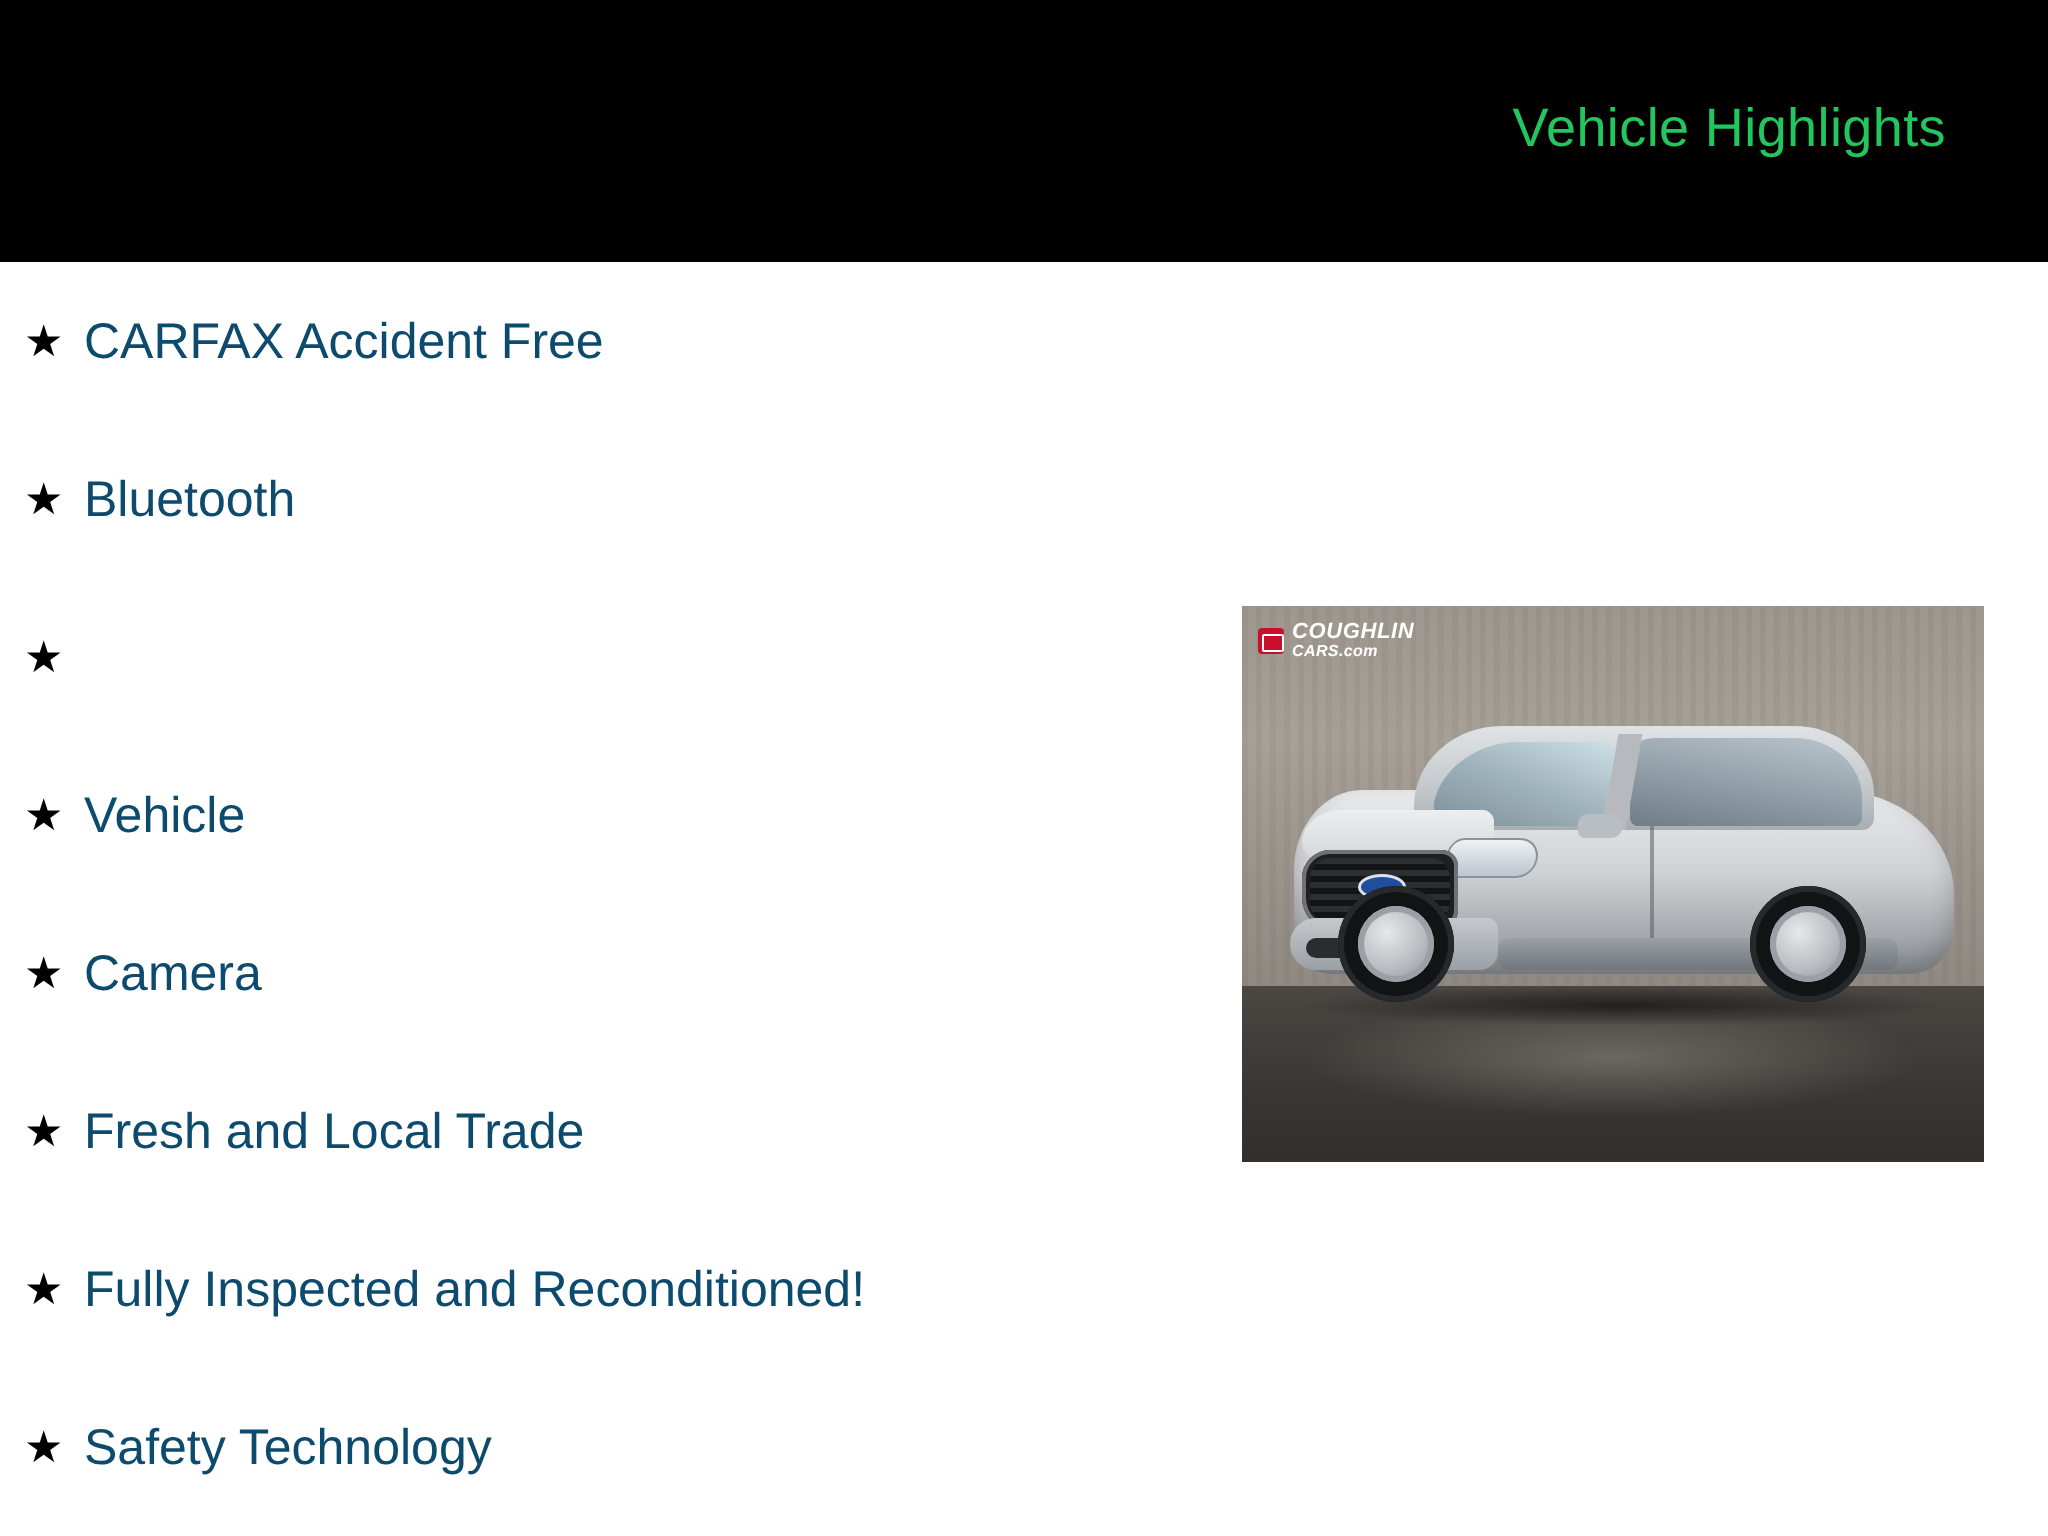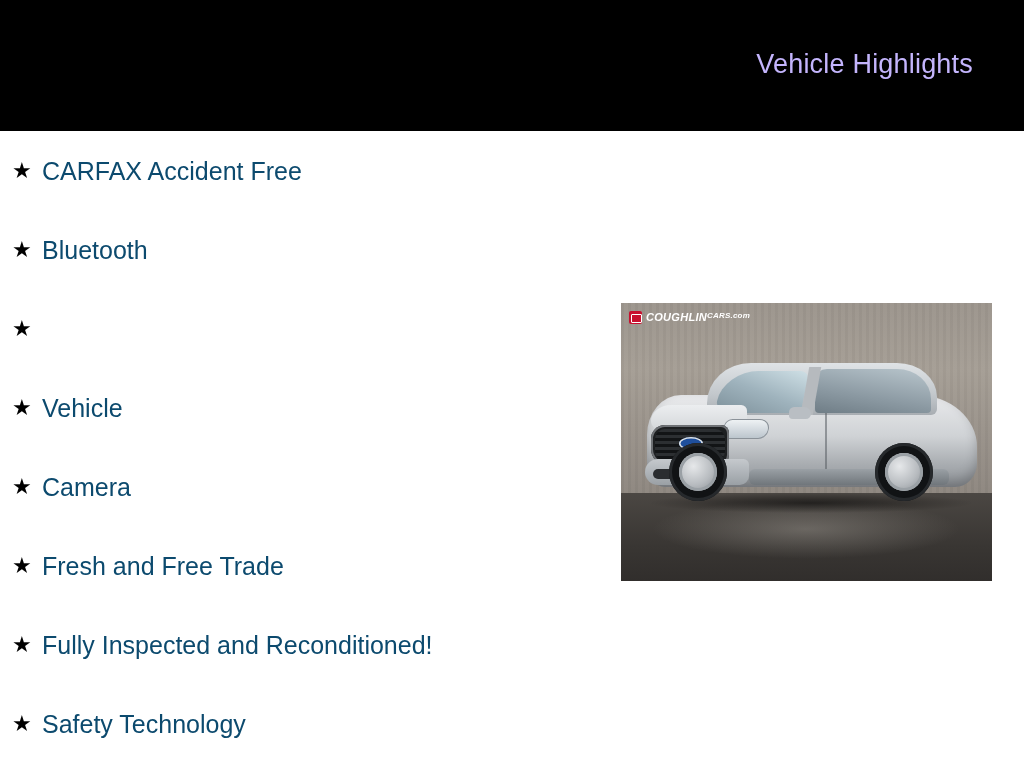--- a/index.html
+++ b/index.html
@@ -21,21 +21,21 @@
     left: 0;
     top: 0;
     width: 1024px;
     height: 131px;
     background: #000000;
   }
   .header-title {
     position: absolute;
     right: 51px;
     top: 48px;
-    color: #c4b5fd;
+    color: #22c55e;
     font-size: 27px;
     line-height: 32px;
     letter-spacing: 0.2px;
     white-space: nowrap;
   }
   .highlights {
     position: absolute;
     left: 0;
     top: 131px;
     width: 600px;
@@ -256,21 +256,21 @@
   .watermark-mark:after {
     content: "";
     position: absolute;
     left: 2px; top: 3px;
     width: 9px; height: 7px;
     border: 1.5px solid #ffffff;
     border-radius: 1px;
   }
   .watermark-text {
     display: flex;
-    flex-direction: row;
+    flex-direction: column;
     line-height: 1;
   }
   .watermark-top {
     color: #ffffff;
     font-size: 11px;
     font-weight: bold;
     font-style: italic;
     letter-spacing: 0.3px;
   }
   .watermark-bottom {
@@ -305,21 +305,21 @@
     <li class="highlight-item">
       <span class="star-icon">★</span>
       <span class="highlight-label">Vehicle</span>
     </li>
     <li class="highlight-item">
       <span class="star-icon">★</span>
       <span class="highlight-label">Camera</span>
     </li>
     <li class="highlight-item">
       <span class="star-icon">★</span>
-      <span class="highlight-label">Fresh and Free Trade</span>
+      <span class="highlight-label">Fresh and Local Trade</span>
     </li>
     <li class="highlight-item">
       <span class="star-icon">★</span>
       <span class="highlight-label">Fully Inspected and Reconditioned!</span>
     </li>
     <li class="highlight-item">
       <span class="star-icon">★</span>
       <span class="highlight-label">Safety Technology</span>
     </li>
   </ul>

